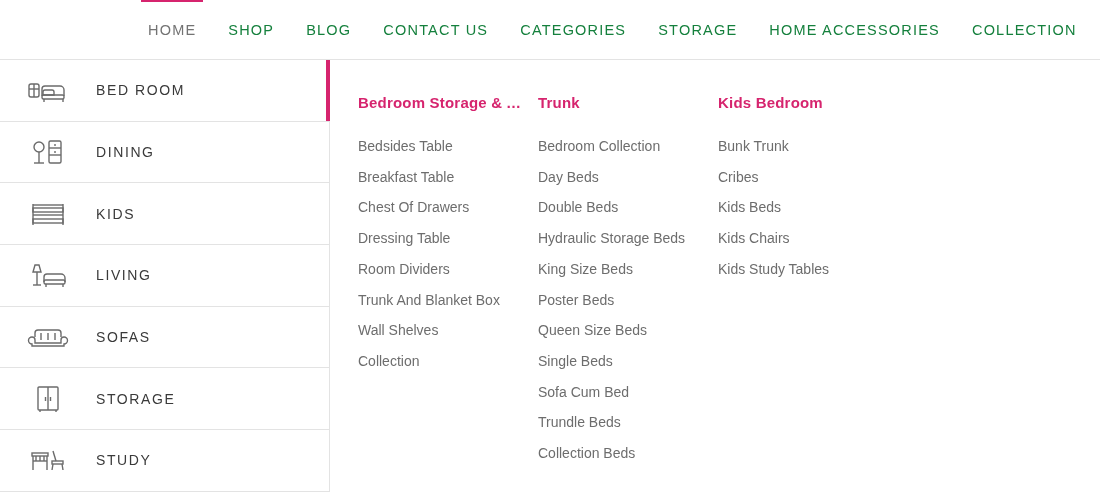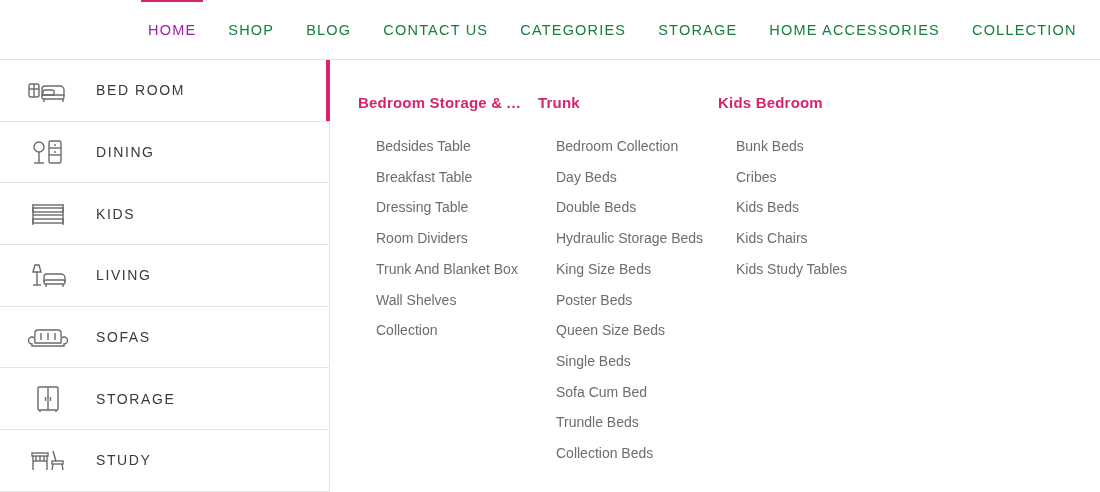--- a/index.html
+++ b/index.html
@@ -36,21 +36,21 @@
     letter-spacing: 1.2px;
     color: #15803d;
     text-transform: uppercase;
     padding: 0 0;
     margin-right: 32px;
     cursor: pointer;
     white-space: nowrap;
     line-height: 60px;
   }
   .nav-item.active {
-    color: #a21caf;
+    color: #737373;
   }
   .nav-item.active::before {
     content: "";
     position: absolute;
     top: -1px;
     left: -7px;
     right: -7px;
     height: 3px;
     background: #d6246e;
   }
@@ -131,21 +131,20 @@
     max-width: 165px;
   }
   .col-link {
     display: block;
     color: #6d6d6d;
     font-size: 14px;
     line-height: 30.7px;
     text-decoration: none;
     cursor: pointer;
     white-space: nowrap;
-    margin-left: 18px;
   }
 </style>
 </head>
 <body>
 
 <div id="app">
 
   <div class="topnav">
     <div class="nav-item active">HOME</div>
     <div class="nav-item">SHOP</div>
@@ -270,20 +269,21 @@
       </div>
 
     </div>
 
     <div class="panel">
 
       <div class="panel-col wide">
         <div class="col-title">Bedroom Storage &amp; A...</div>
         <a class="col-link">Bedsides Table</a>
         <a class="col-link">Breakfast Table</a>
+        <a class="col-link">Chest Of Drawers</a>
         <a class="col-link">Dressing Table</a>
         <a class="col-link">Room Dividers</a>
         <a class="col-link">Trunk And Blanket Box</a>
         <a class="col-link">Wall Shelves</a>
         <a class="col-link">Collection</a>
       </div>
 
       <div class="panel-col">
         <div class="col-title">Trunk</div>
         <a class="col-link">Bedroom Collection</a>
@@ -294,21 +294,21 @@
         <a class="col-link">Poster Beds</a>
         <a class="col-link">Queen Size Beds</a>
         <a class="col-link">Single Beds</a>
         <a class="col-link">Sofa Cum Bed</a>
         <a class="col-link">Trundle Beds</a>
         <a class="col-link">Collection Beds</a>
       </div>
 
       <div class="panel-col">
         <div class="col-title">Kids Bedroom</div>
-        <a class="col-link">Bunk Beds</a>
+        <a class="col-link">Bunk Trunk</a>
         <a class="col-link">Cribes</a>
         <a class="col-link">Kids Beds</a>
         <a class="col-link">Kids Chairs</a>
         <a class="col-link">Kids Study Tables</a>
       </div>
 
     </div>
 
   </div>
 </div>

